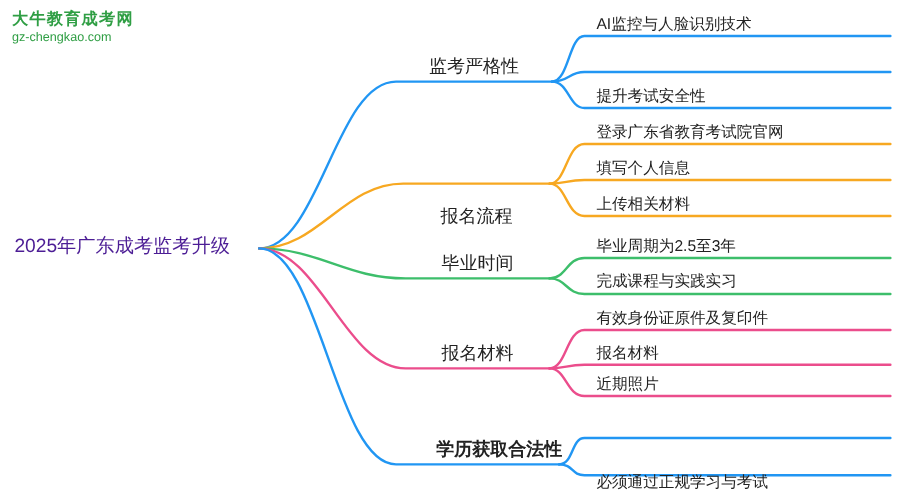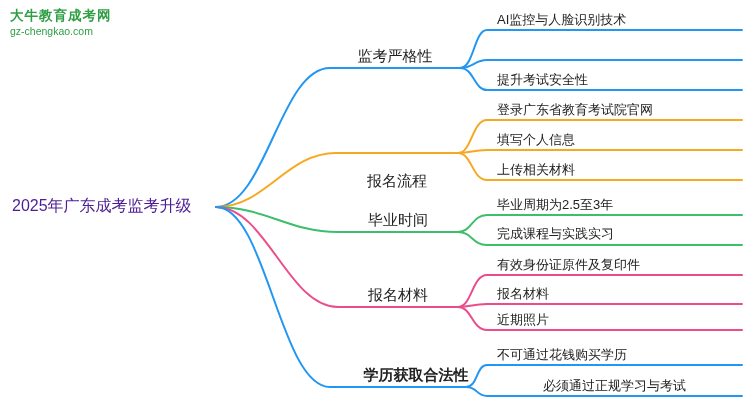--- a/index.html
+++ b/index.html
@@ -89,16 +89,15 @@
   <div class="leaf-label" style="top:102px;">登录广东省教育考试院官网</div>
   <div class="leaf-label" style="top:162px;">上传相关材料</div>
 
   <div class="leaf-label" style="top:197px;">毕业周期为2.5至3年</div>
   <div class="leaf-label" style="top:227px;font-family:Liberation Mono, monospace;">完成课程与实践实习</div>
 
   <div class="leaf-label" style="top:257px;text-align:right;">有效身份证原件及复印件</div>
   <div class="leaf-label" style="top:286px;">报名材料</div>
   <div class="leaf-label" style="top:312px;">近期照片</div>
 
-  <div class="leaf-label" style="top:347px;">不可通过花钱购买学历</div>
-  <div class="leaf-label" style="top:378px;margin-left:46px;">必须通过正规学习与考试</div>
+  <div class="leaf-label" style="top:394px;">必须通过正规学习与考试</div>
 
 </div>
 
 </body></html>

